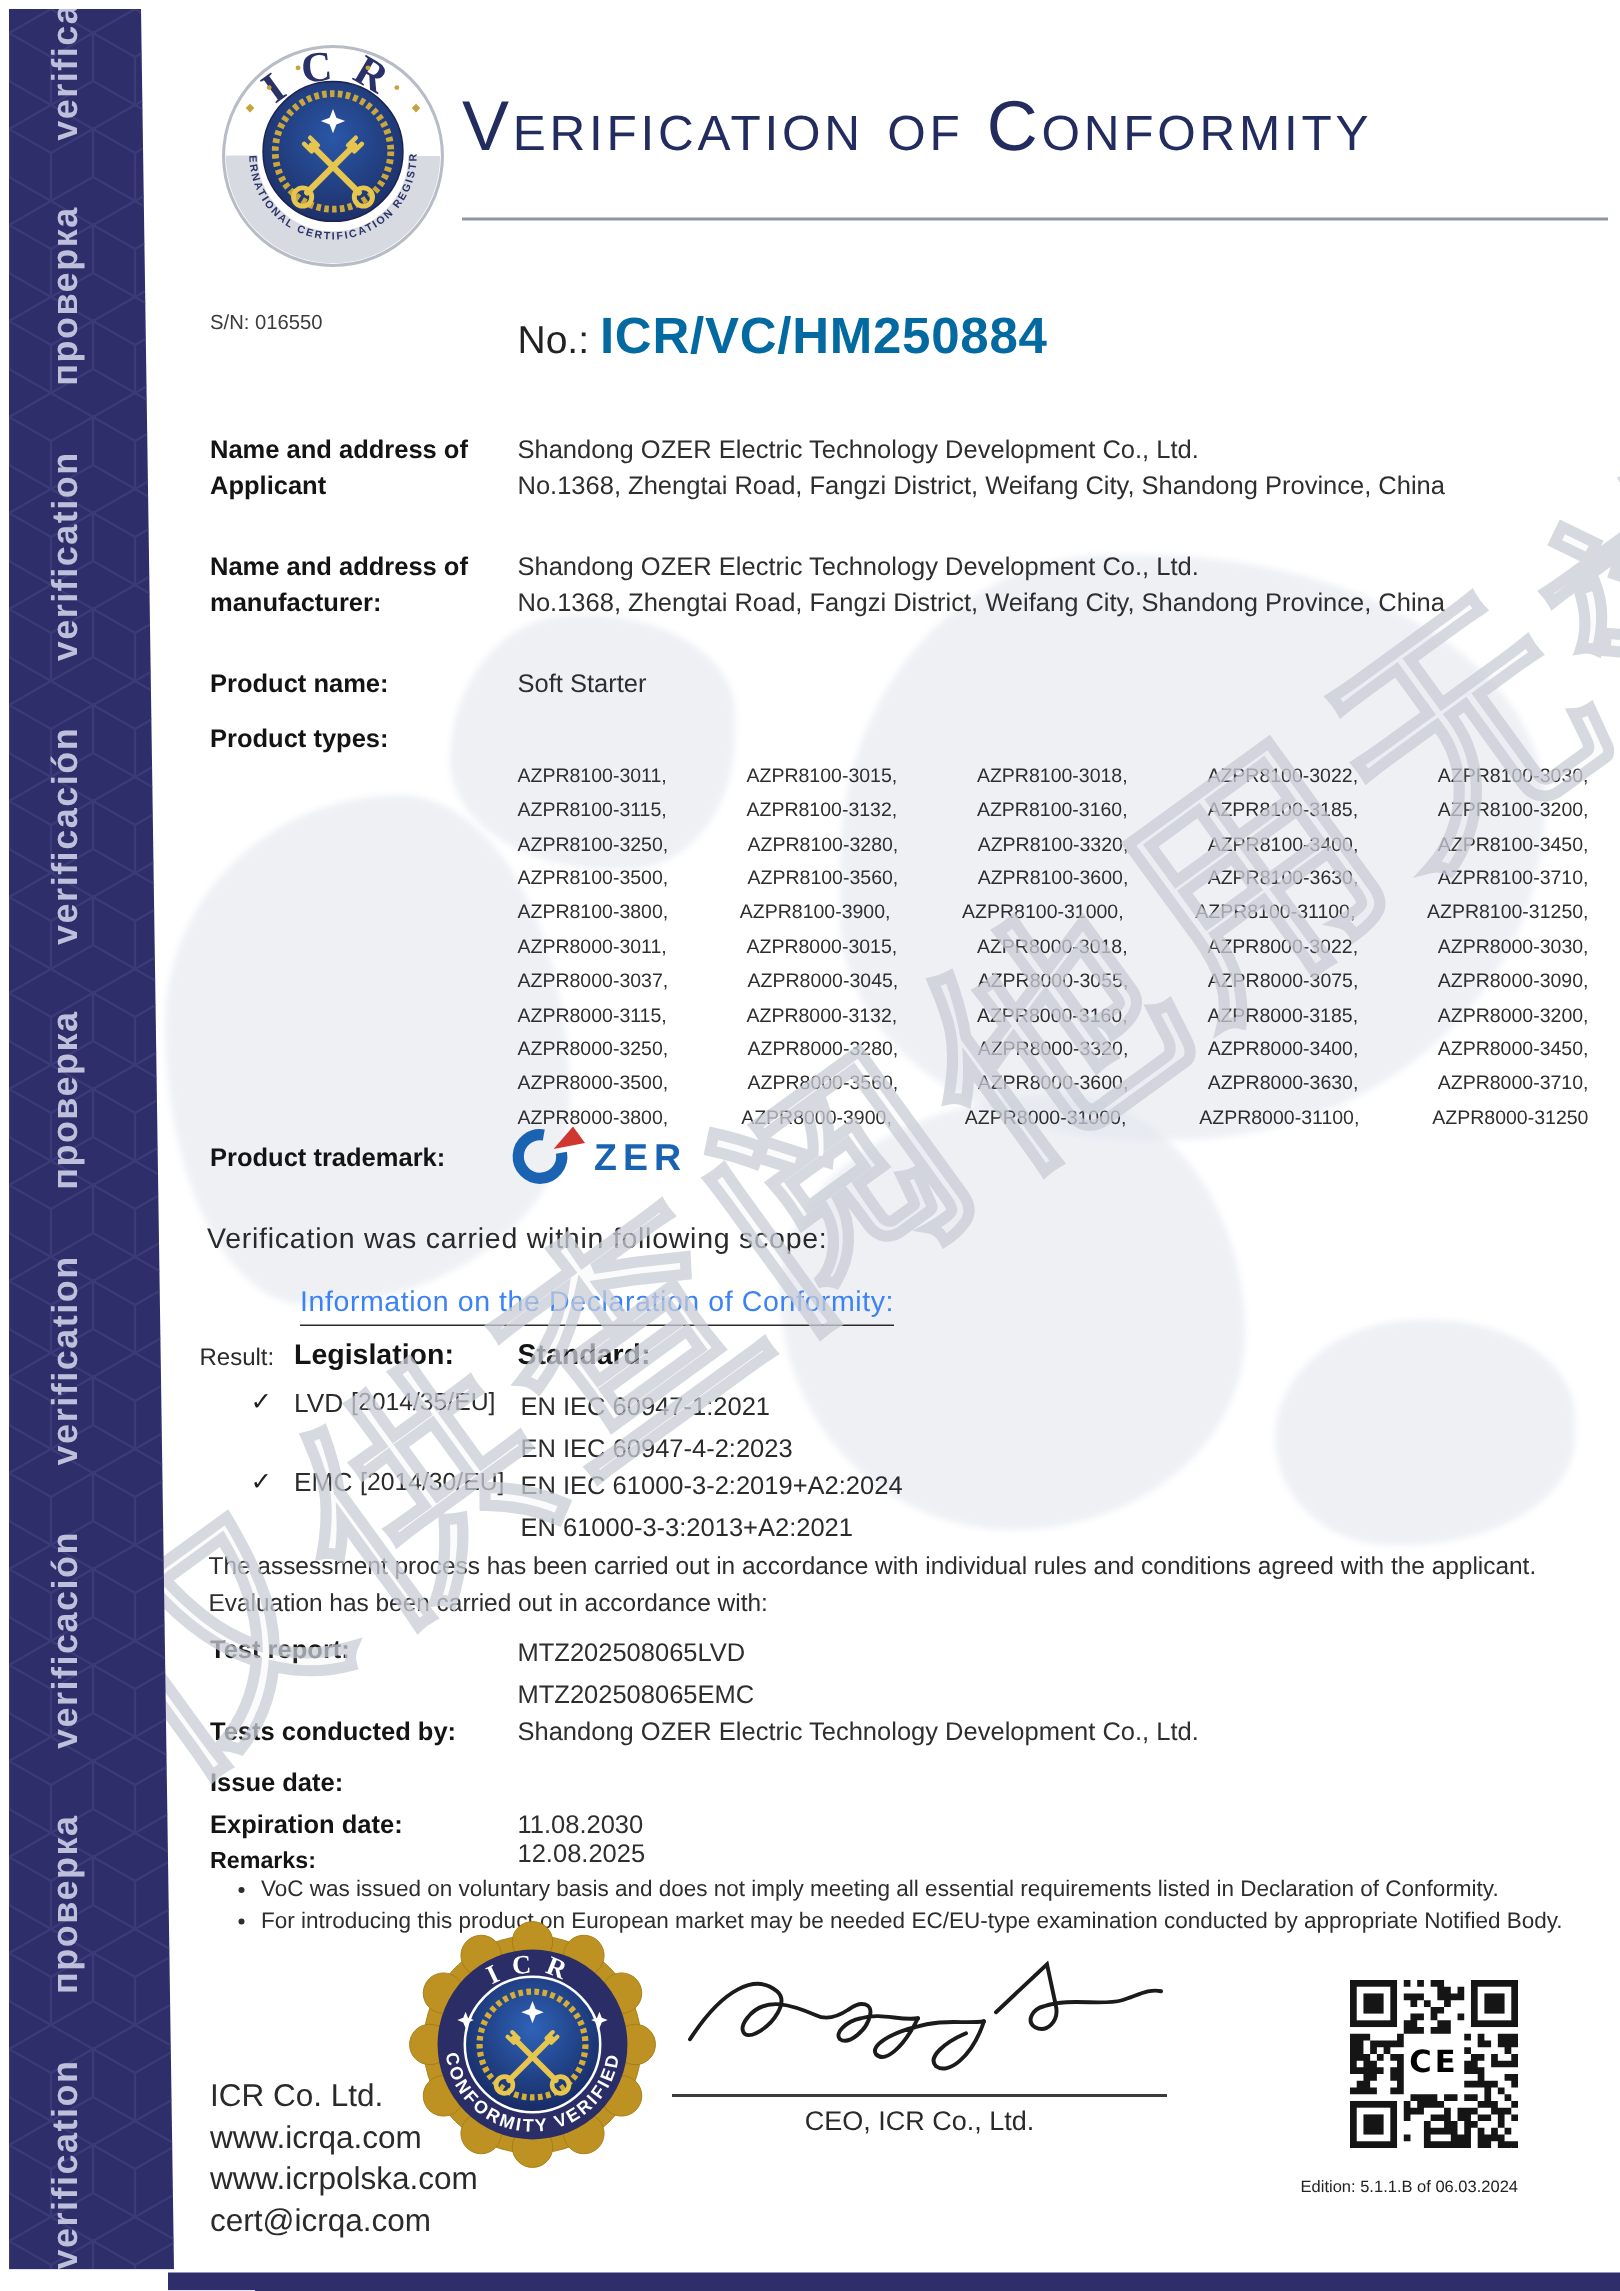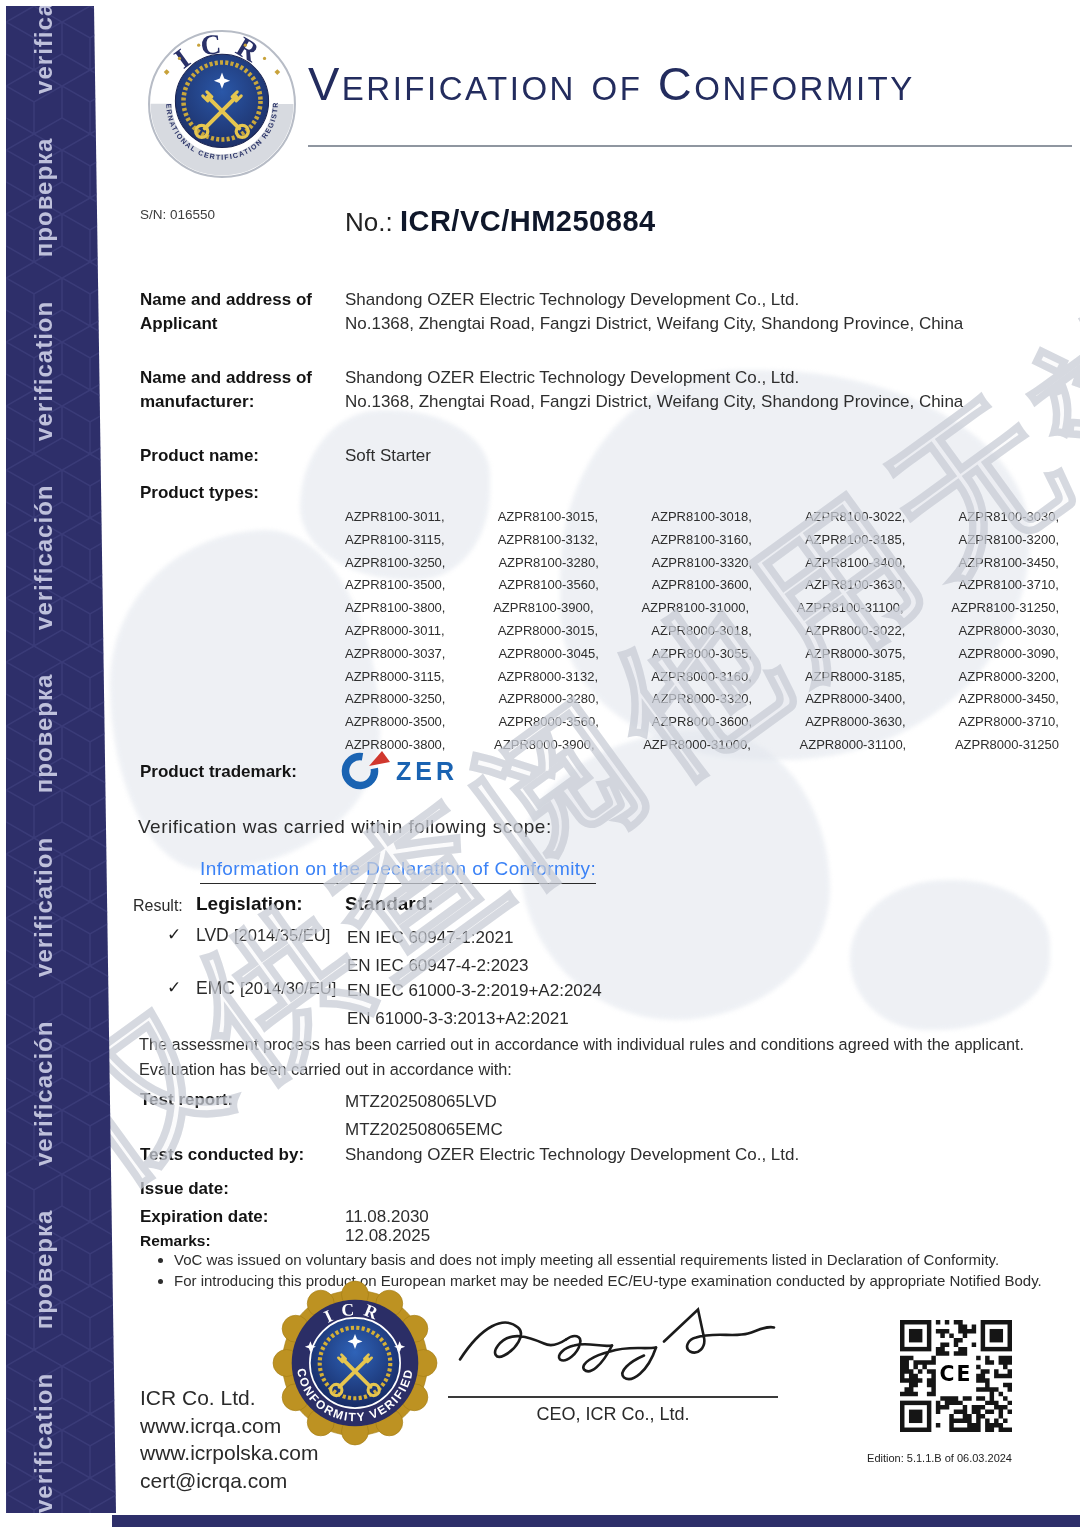--- a/index.html
+++ b/index.html
@@ -33,21 +33,21 @@
 
   .content{inset:0;z-index:2;}
 
   
   .seal{left:146px;top:28px;width:152px;height:152px;}
   .title{left:308px;top:56px;width:770px;font-size:47px;font-variant:small-caps;
          color:#232c5e;letter-spacing:2.5px;font-weight:500;white-space:nowrap;}
   .title-underline{left:308px;top:145px;width:764px;height:2px;background:#8f96a0;}
   .serial{left:140px;top:207px;font-size:13.5px;color:#3c3c3c;}
   .no-line{left:345px;top:205px;font-size:26px;color:#222;}
-  .no-line b{font-size:29px;color:#0f172a;letter-spacing:.5px;}
+  .no-line b{font-size:34px;color:#0369a1;letter-spacing:.5px;}
 
   
   .lbl{font-weight:bold;color:#141414;font-size:17px;line-height:24px;}
   .val{font-size:17px;line-height:24px;color:#2e2e2e;}
   .l-applicant{left:140px;top:288px;width:200px;}
   .v-applicant{left:345px;top:288px;width:720px;}
   .l-manufacturer{left:140px;top:366px;width:200px;}
   .v-manufacturer{left:345px;top:366px;width:720px;}
   .l-product-name{left:140px;top:444px;}
   .v-product-name{left:345px;top:444px;}

